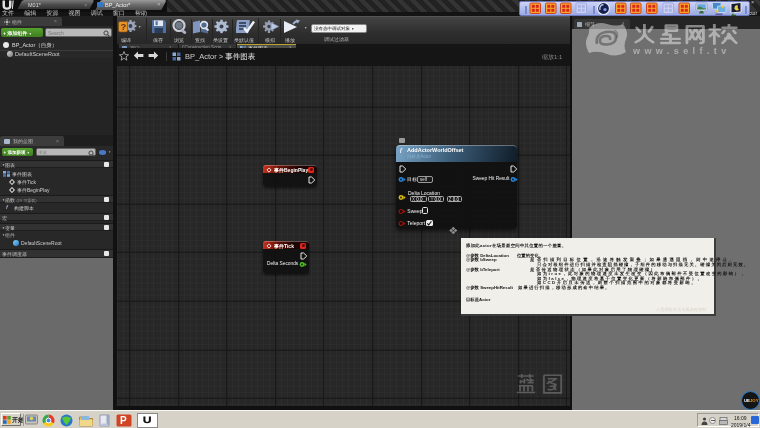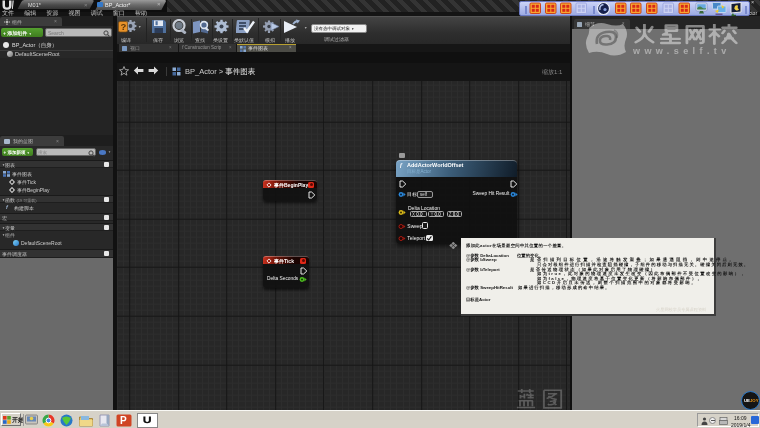--- a/index.html
+++ b/index.html
@@ -254,21 +254,21 @@
   <svg class="abs" style="left:123px;top:1.5px" width="6" height="6" viewBox="0 0 6 6">
         <rect x="0" y="0" width="2.6" height="2.6" fill="#88a8d0"></rect>
         <rect x="3.4" y="0" width="2.6" height="2.6" fill="#5878a8"></rect>
         <rect x="0" y="3.4" width="2.6" height="2.6" fill="#5878a8"></rect>
         <rect x="3.4" y="3.4" width="2.6" height="2.6" fill="#88a8d0"></rect>
       </svg>
   <div class="tx" style="left:131px;top:1px;font-size:5px;color:#ddd;">事件图表</div>
   <div class="tx" style="left:172px;top:1px;font-size:4.5px;color:#999;">×</div>
 </div>
 
-<div class="abs" id="graph" style="left:117px;top:63px;width:453px;height:358px;
+<div class="abs" id="graph" style="left:117px;top:48px;width:453px;height:358px;
   background:
     repeating-linear-gradient(to right, #141414 0 1px, transparent 1px 48.6px),
     repeating-linear-gradient(to bottom, #141414 0 1px, transparent 1px 48.6px),
     repeating-linear-gradient(to right, #2d2d2d 0 1px, transparent 1px 6.075px),
     repeating-linear-gradient(to bottom, #2d2d2d 0 1px, transparent 1px 6.075px),
     #272727;
   background-position: 12.2px 9.7px, 12.2px 9.7px, 0.05px 3.62px, 0.05px 3.62px, 0 0; text-align: center;">
 
   <div class="abs" style="left:0;top:0;width:453px;height:17.5px;background:#151515;"></div>
   <svg class="abs" style="left:2px;top:3px" width="10" height="10" viewBox="0 0 10 10">

